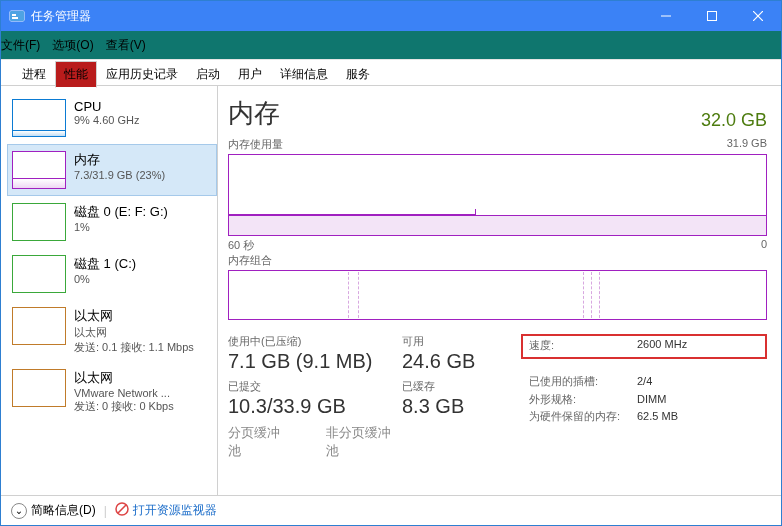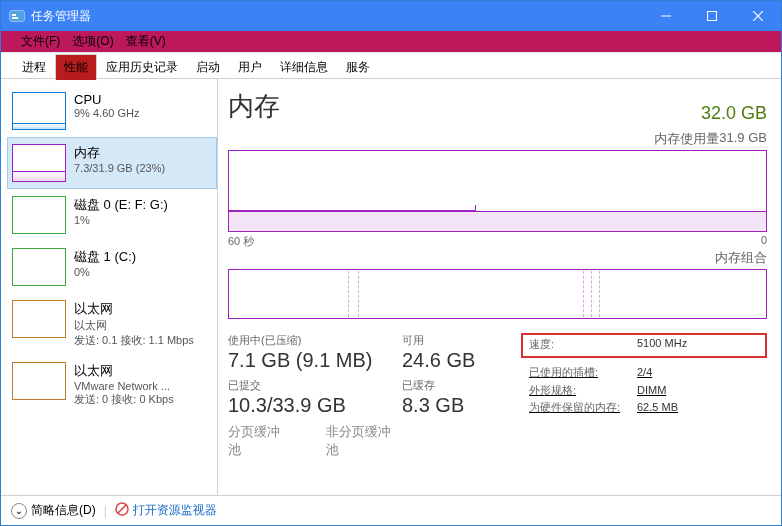--- a/index.html
+++ b/index.html
@@ -3,55 +3,55 @@
 <meta charset="utf-8">
 <style>
   * { box-sizing: border-box; margin: 0; padding: 0; }
   body { font-family: "Segoe UI", "Microsoft YaHei", sans-serif; font-size: 12px; background: #fff; color: #000; }
   .window { width: 782px; height: 526px; border: 1px solid #2e7fd1; display: flex; flex-direction: column; overflow: hidden; }
   .titlebar { background: #3b82f6; color: #fff; height: 30px; display: flex; align-items: center; padding-left: 8px; }
   .titlebar-icon { width: 16px; height: 16px; margin-right: 6px; display: inline-flex; align-items: center; justify-content: center; }
   .titlebar-title { flex: 1; font-size: 12px; }
   .win-buttons { display: flex; height: 100%; }
   .win-btn { width: 46px; display: flex; align-items: center; justify-content: center; color: #fff; }
-  .menubar { background: #be185d; height: 22px; display: flex; align-items: center; padding: 0 20px; font-size: 12px; border-bottom: 1px solid #e5e5e5; }
+  .menubar { background: #0f766e; height: 29px; display: flex; align-items: center; padding: 0 0; font-size: 12px; border-bottom: 1px solid #e5e5e5; }
   .menubar span { margin-right: 12px; cursor: default; }
   .tabs { display: flex; height: 26px; border-bottom: 1px solid #d0d0d0; padding-left: 12px; align-items: flex-start; background: #fff; }
   .tab { padding: 4px 8px; font-size: 12px; border: 1px solid transparent; position: relative; top: 1px; cursor: default; }
   .tab.active { border: 1px solid #d0d0d0; border-bottom: 1px solid #fff; background: #b91c1c; }
   .content { flex: 1; display: flex; overflow: hidden; }
   .sidebar { width: 217px; border-right: 1px solid #d0d0d0; overflow-y: hidden; padding: 6px 0 6px 6px; }
   .side-item { display: flex; padding: 6px 4px; border: 1px solid transparent; align-items: flex-start; cursor: default; }
   .side-item.selected { background: #d5e8f8; border: 1px solid #a5c9ea; }
   .side-graph { width: 54px; height: 38px; border: 1px solid #888; margin-right: 8px; background: #fff; position: relative; flex-shrink: 0; }
   .side-graph.cpu { border-color: #0b7bd3; }
   .side-graph.mem { border-color: #a020c0; }
   .side-graph.disk { border-color: #3aa83a; }
   .side-graph.net { border-color: #c07b2a; }
   .side-text .title { font-size: 13px; font-weight: 400; }
   .side-text .sub { font-size: 11px; color: #555; }
   .main { flex: 1; padding: 10px 14px 0 10px; display: flex; flex-direction: column; overflow: hidden; }
   .main-header { display: flex; justify-content: space-between; align-items: flex-end; margin-bottom: 6px; }
   .main-title { font-size: 26px; font-weight: 400; color: #333; }
   .main-total { font-size: 18px; color: #4d7c0f; }
-  .chart-label { display: flex; justify-content: flex-end; font-size: 13px; color: #666; margin-bottom: 2px; }
+  .chart-label { display: flex; justify-content: space-between; font-size: 11px; color: #666; margin-bottom: 2px; }
   .mem-chart { height: 82px; border: 1px solid #a020c0; position: relative; background: #fff; }
   .mem-axis { display: flex; justify-content: space-between; font-size: 11px; color: #666; margin-top: 2px; margin-bottom: 0; }
   .mem-comp { height: 50px; border: 1px solid #a020c0; background: #fff; position: relative; }
   .comp-lines { position: absolute; inset: 1px; }
   .comp-lines div { position: absolute; top: 0; bottom: 0; border-left: 1px dashed #d8a8e0; }
   .stats-row { display: flex; margin-top: 14px; gap: 5px; }
   .stats-left { width: 288px; }
   .stats-right { flex: 1; border: 2px solid #d93030; padding: 2px 6px 0 6px; margin-left: 0; height: 25px; display: flex; align-items: flex-start; }
   .stat-label { font-size: 11px; color: #666; }
   .stat-val { font-size: 20px; color: #333; margin-bottom: 6px; line-height: 1.2; }
   .speed-wrap { display: flex; width: 100%; }
   .speed-wrap .k { font-size: 11px; color: #666; width: 108px; }
   .speed-wrap .v { font-size: 11px; color: #333; }
-  .meta-rows { margin-top: 6px; margin-left: 0; text-decoration: underline; }
+  .meta-rows { margin-top: 14px; margin-left: 0; }
   .meta-row { display: flex; font-size: 11px; color: #666; line-height: 1.6; }
   .meta-row .k { width: 108px; }
   .meta-row .v { color: #333; }
   .two-col { display: flex; }
   .col { }
   .col.c1 { width: 174px; }
   .col.c2 { width: 114px; }
   .footer { height: 30px; border-top: 1px solid #d0d0d0; display: flex; align-items: center; padding: 0 10px; font-size: 12px; }
   .footer .arrow { width: 16px; height: 16px; border: 1px solid #888; border-radius: 50%; display: inline-flex; align-items: center; justify-content: center; font-size: 10px; margin-right: 4px; }
   .footer a { color: #1a6cc9; text-decoration: none; cursor: pointer; }
@@ -215,21 +215,21 @@
             <div class="stat-label">可用</div>
             <div class="stat-val">24.6 GB</div>
             <div class="stat-label">已缓存</div>
             <div class="stat-val">8.3 GB</div>
           </div>
         </div>
         <div style="flex:1">
           <div class="stats-right">
             <div class="speed-wrap">
               <div class="k">速度:</div>
-              <div class="v">5100 MHz</div>
+              <div class="v">2600 MHz</div>
             </div>
           </div>
           <div class="meta-rows" style="padding-left:8px">
             <div class="meta-row">
                 <div class="k">已使用的插槽:</div>
                 <div class="v">2/4</div>
               </div>
             <div class="meta-row">
                 <div class="k">外形规格:</div>
                 <div class="v">DIMM</div>

